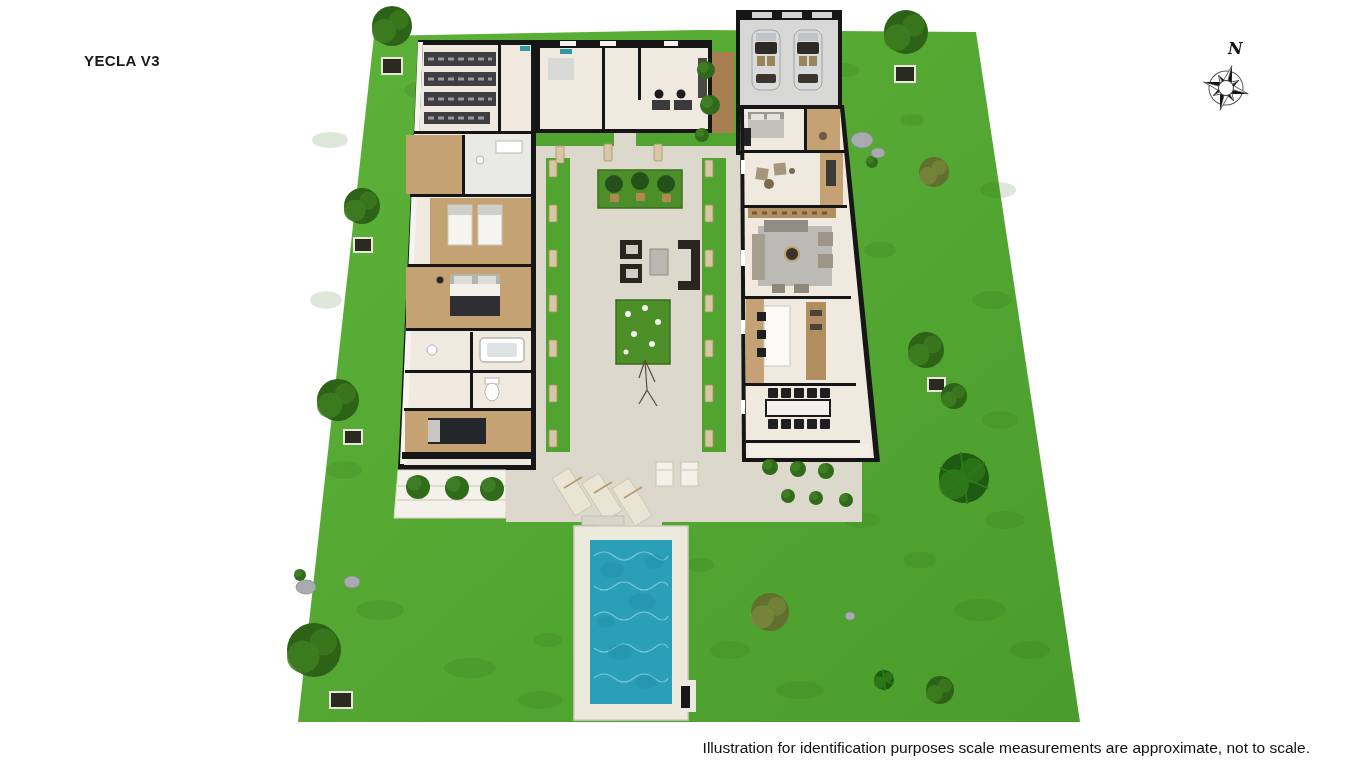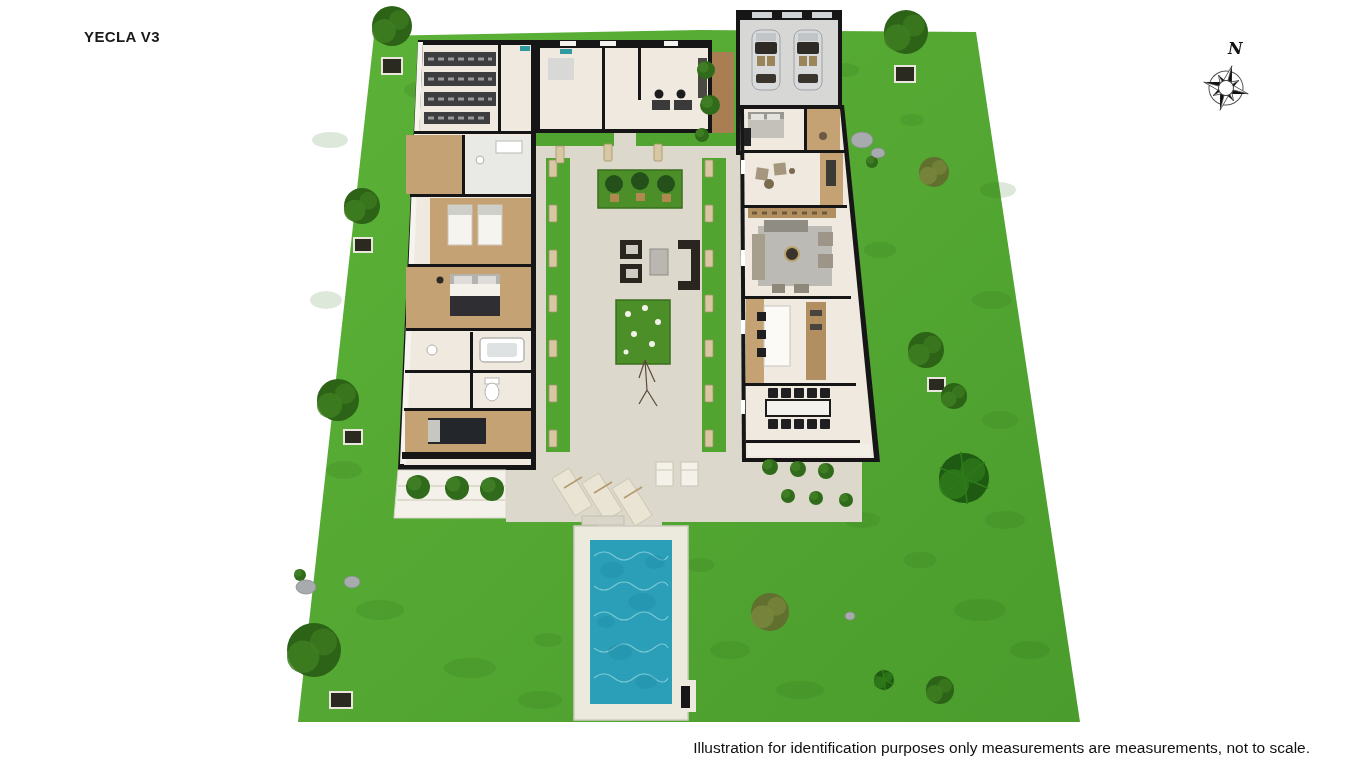--- a/index.html
+++ b/index.html
@@ -1,21 +1,21 @@
 <!DOCTYPE html>
 <html><head>
 <meta charset="utf-8">
 <style>
   html,body{margin:0;padding:0}
   body{
     width:1366px;height:768px;position:relative;background:#ffffff;
     font-family:"Liberation Sans",sans-serif;overflow:hidden;color:#111;
   }
   .plan-title{
-    position:absolute;left:84px;top:28px;font-size:15px;font-weight:bold;
+    position:absolute;left:84px;top:52px;font-size:15px;font-weight:bold;
     letter-spacing:.4px;color:#1a1a1a;
   }
   .disclaimer{
     position:absolute;right:56px;top:739px;font-size:15.5px;color:#101010;
     white-space:nowrap;
   }
   #compass{position:absolute;left:1192px;top:36px}
   #compass .n-label{
     font-family:"DejaVu Serif",serif;font-style:italic;font-weight:bold;
     font-size:16px;fill:#111;
@@ -531,13 +531,13 @@
       </g>
       <g transform="rotate(315)">
         <polygon points="0,-15 3.5,-5 0,0" fill="#111"></polygon>
         <polygon points="0,-15 -3.5,-5 0,0" fill="#fff" stroke="#333" stroke-width="0.7"></polygon>
       </g>
     </g>
     <circle r="7.5" fill="#fff" stroke="#444" stroke-width="1"></circle>
   </g>
 </svg>
 
-<div class="disclaimer">Illustration for identification purposes only measurements are measurements, not to scale.</div>
+<div class="disclaimer">Illustration for identification purposes scale measurements are approximate, not to scale.</div>
 
 </body></html>

